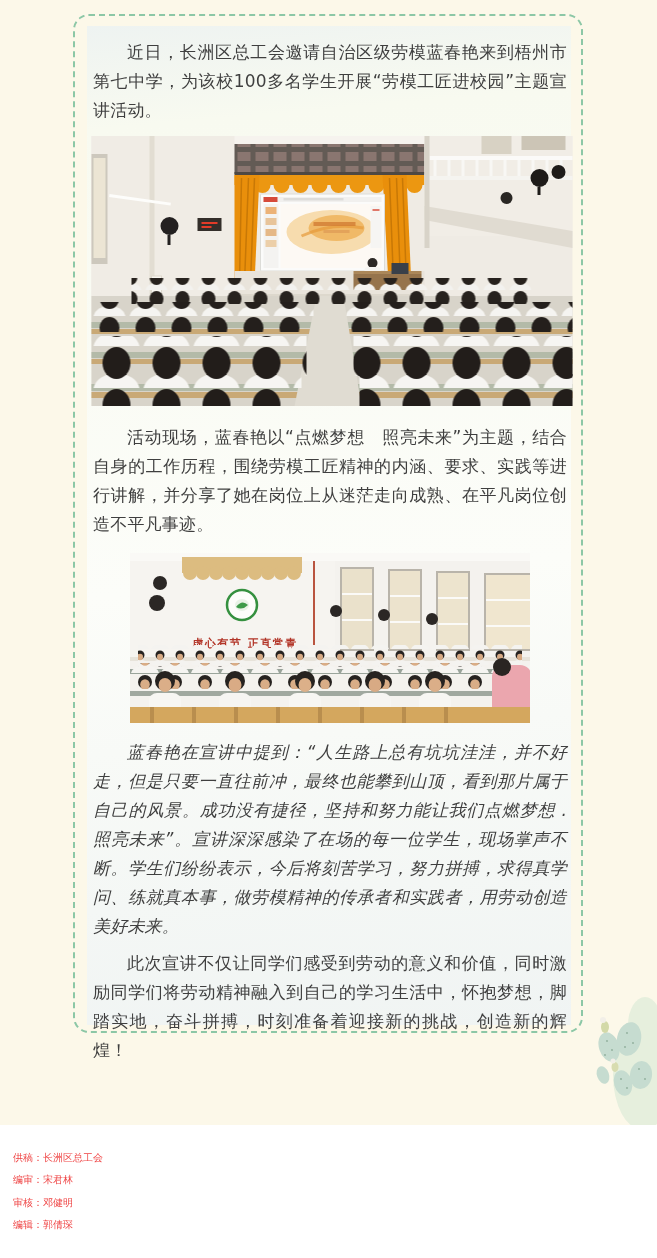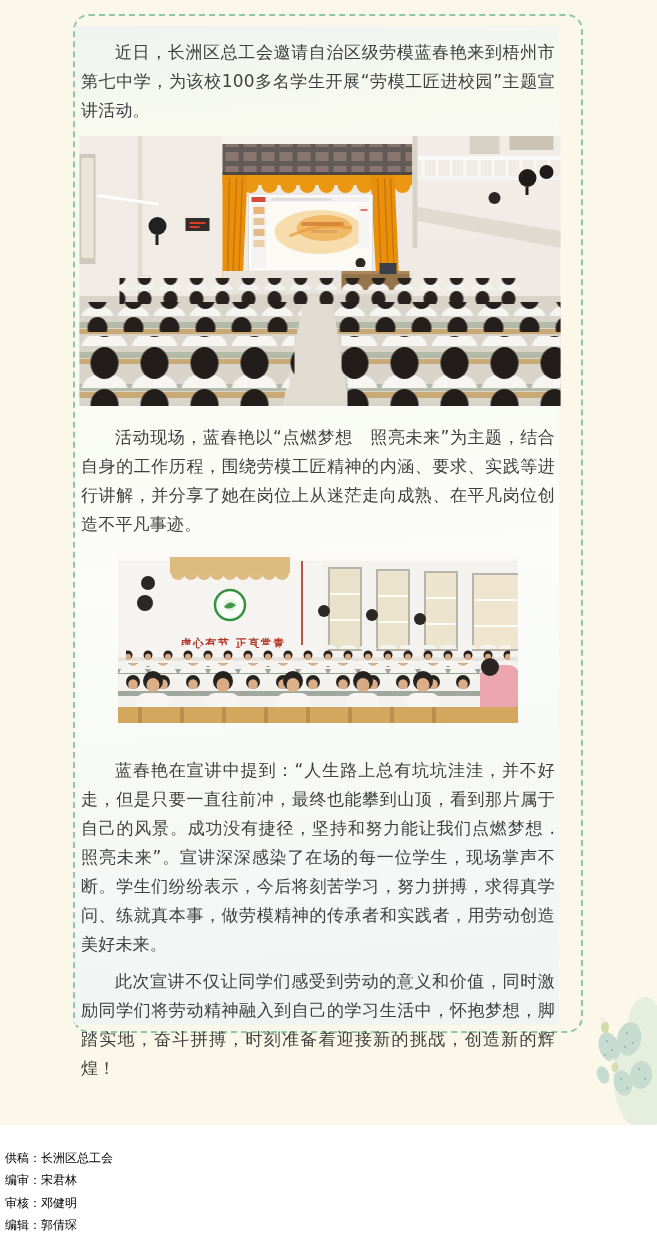--- a/index.html
+++ b/index.html
@@ -12,39 +12,39 @@
     background:#fcf8e9;
   }
   .cactus-wrap{
     position:absolute;right:0;top:995px;width:78px;height:130px;overflow:hidden;
   }
   .card{
     position:absolute;left:73px;top:14px;width:510px;height:1019px;
     box-sizing:border-box;border:2px dashed #8cc7a6;border-radius:16px;
   }
   .panel{
-    position:absolute;left:0;top:10px;width:484px;height:999px;
+    position:absolute;left:12px;top:10px;width:484px;height:999px;
     box-sizing:border-box;padding:10px 4px 0 6px;
     background:linear-gradient(175deg,#eef3f1 0%,#f8faf0 10%,#fcfdf9 55%,#f0f4f3 100%);
   }
   .para{
     margin:0;font-size:17px;line-height:29px;color:#3f3f3f;
     text-align:justify;text-indent:2em;letter-spacing:0.2px;
   }
   .para.p1{margin-top:2px;}
   .para.p2{margin-top:17px;}
-  .para.p3{margin-top:33px;}
+  .para.p3{margin-top:15px;font-style:italic;}
   .para.p4{margin-top:8px;}
   .photo{display:block;overflow:hidden;}
   .photo1{width:482px;height:270px;margin:11px 0 0 -2px;}
   .photo2{width:400px;height:170px;margin:14px auto 0 auto;}
   .photo svg{display:block;}
   .credits{
-    position:absolute;left:5px;top:1147px;width:400px;
-    font-size:12px;line-height:22.4px;color:#000000;
+    position:absolute;left:13px;top:1147px;width:400px;
+    font-size:10px;line-height:22.4px;color:#ef4444;
   }
   .credit-line{white-space:nowrap;}
 </style>
 </head>
 <body>
 
 <div class="page">
 
   <div class="hero-bg"></div>
 

